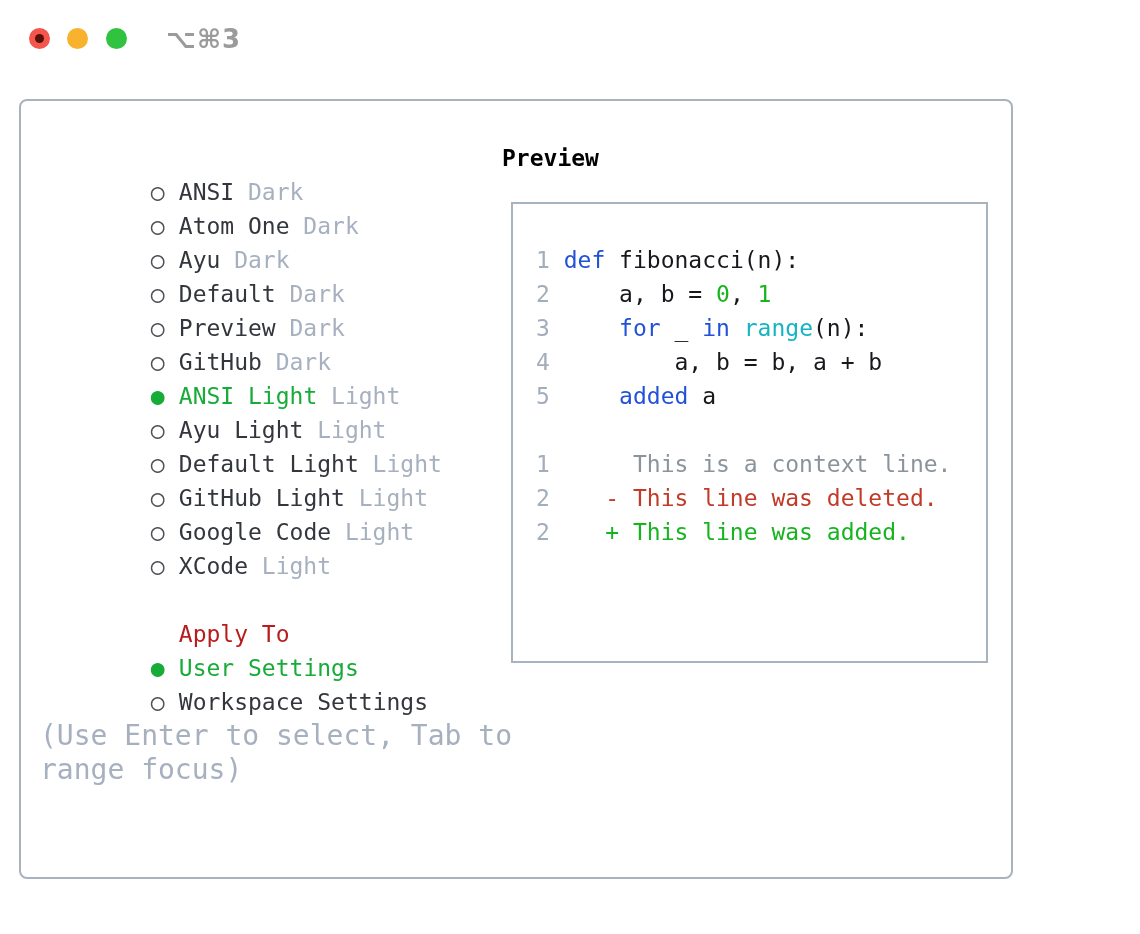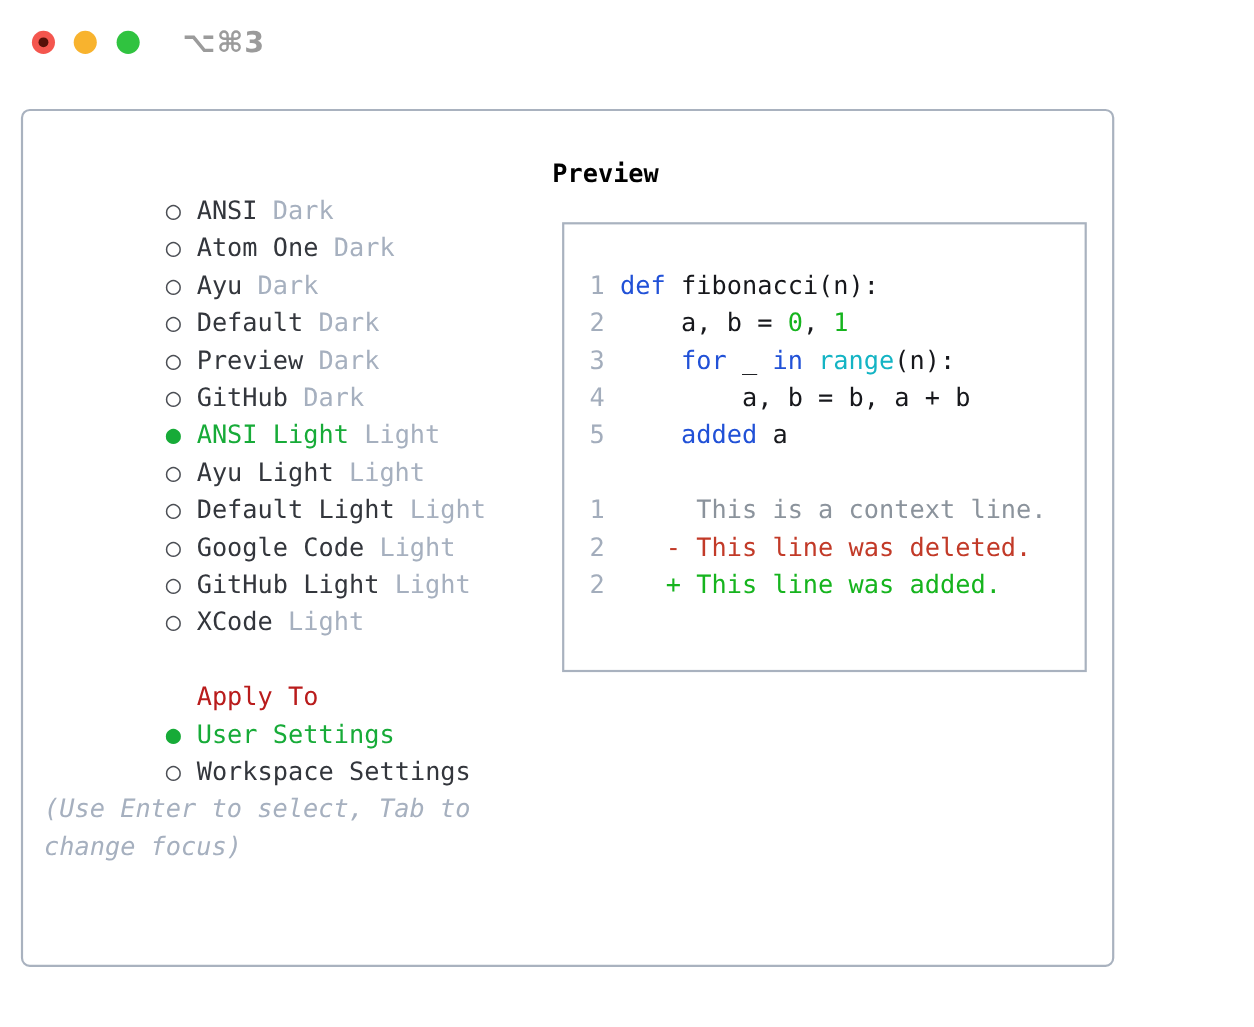--- a/index.html
+++ b/index.html
@@ -38,29 +38,29 @@
   .left-col { position:absolute; left:19px; top:40px; width:460px; }
   .row { height:34px; font-size:23px; line-height:34px; white-space:pre; color:var(--text-dark); }
   .row .marker { display:inline-block; width:28px; color:var(--marker-gray); }
   .row.header .marker { color:#000; font-weight:bold; }
   .row.header .name { font-weight:bold; color:#000; }
   .row .name { color:var(--text-dark); }
   .row .badge { color:var(--muted-gray); margin-left:0.6em; }
   .row.selected .marker, .row.selected .name { color:var(--select-green); }
   .row.section-title .name { color:#b91c1c; }
   .spacer { height:34px; }
-  .hint { font-size:23px; line-height:34px; color:var(--muted-gray); white-space:pre;font-style:italic; }
+  .hint { font-size:28px; line-height:34px; color:var(--muted-gray); white-space:pre; }
 
   
   .preview-label {
     position:absolute; left:481px; top:40px; height:34px;
     font-size:23px; line-height:34px; font-weight:bold; color:#000;
   }
   .preview-panel {
-    position:absolute; left:490px; top:101px; width:477px; height:409px;
+    position:absolute; left:490px; top:101px; width:477px; height:461px;
     border:2px solid var(--border-gray); background:#fff;
   }
   .code { position:absolute; left:23px; top:39px; font-size:23px; }
   .code-line { height:34px; line-height:34px; white-space:pre; color:var(--code-text); }
   .c-num { color:var(--linenum-gray); }
   .c-d   { color:var(--code-text); }
   .c-kw  { color:var(--kw-blue); }
   .c-fn  { color:var(--fn-cyan); }
   .c-lit { color:var(--lit-green); }
   .c-ctx { color:var(--ctx-gray); }
@@ -106,45 +106,45 @@
       <div class="row selected">
         <span class="marker">●</span><span class="name">ANSI Light</span><span class="badge">Light</span>
       </div>
       <div class="row">
         <span class="marker">○</span><span class="name">Ayu Light</span><span class="badge">Light</span>
       </div>
       <div class="row">
         <span class="marker">○</span><span class="name">Default Light</span><span class="badge">Light</span>
       </div>
       <div class="row">
-        <span class="marker">○</span><span class="name">Google Code</span><span class="badge">Light</span>
+        <span class="marker">○</span><span class="name">GitHub Light</span><span class="badge">Light</span>
       </div>
       <div class="row">
-        <span class="marker">○</span><span class="name">GitHub Light</span><span class="badge">Light</span>
+        <span class="marker">○</span><span class="name">Google Code</span><span class="badge">Light</span>
       </div>
       <div class="row">
         <span class="marker">○</span><span class="name">XCode</span><span class="badge">Light</span>
       </div>
 
       <div class="spacer"></div>
 
       <div class="row section-title">
         <span class="marker"> </span><span class="name">Apply To</span>
       </div>
       <div class="row selected">
         <span class="marker">●</span><span class="name">User Settings</span>
       </div>
       <div class="row">
         <span class="marker">○</span><span class="name">Workspace Settings</span>
       </div>
 
       <div class="spacer"></div>
 
       <div class="hint">(Use Enter to select, Tab to</div>
-      <div class="hint">change focus)</div>
+      <div class="hint">range focus)</div>
     </div>
 
     <div class="preview-label">Preview</div>
 
     <div class="preview-panel">
       <div class="code" id="code">
           <div class="code-line"><span class="c-num">1</span><span class="c-d"> </span><span class="c-kw">def</span><span class="c-d"> fibonacci(n):</span></div>
           <div class="code-line"><span class="c-num">2</span><span class="c-d">     a, b = </span><span class="c-lit">0</span><span class="c-d">, </span><span class="c-lit">1</span></div>
           <div class="code-line"><span class="c-num">3</span><span class="c-d">     </span><span class="c-kw">for</span><span class="c-d"> _ </span><span class="c-kw">in</span><span class="c-d"> </span><span class="c-fn">range</span><span class="c-d">(n):</span></div>
           <div class="code-line"><span class="c-num">4</span><span class="c-d">         a, b = b, a + b</span></div>

